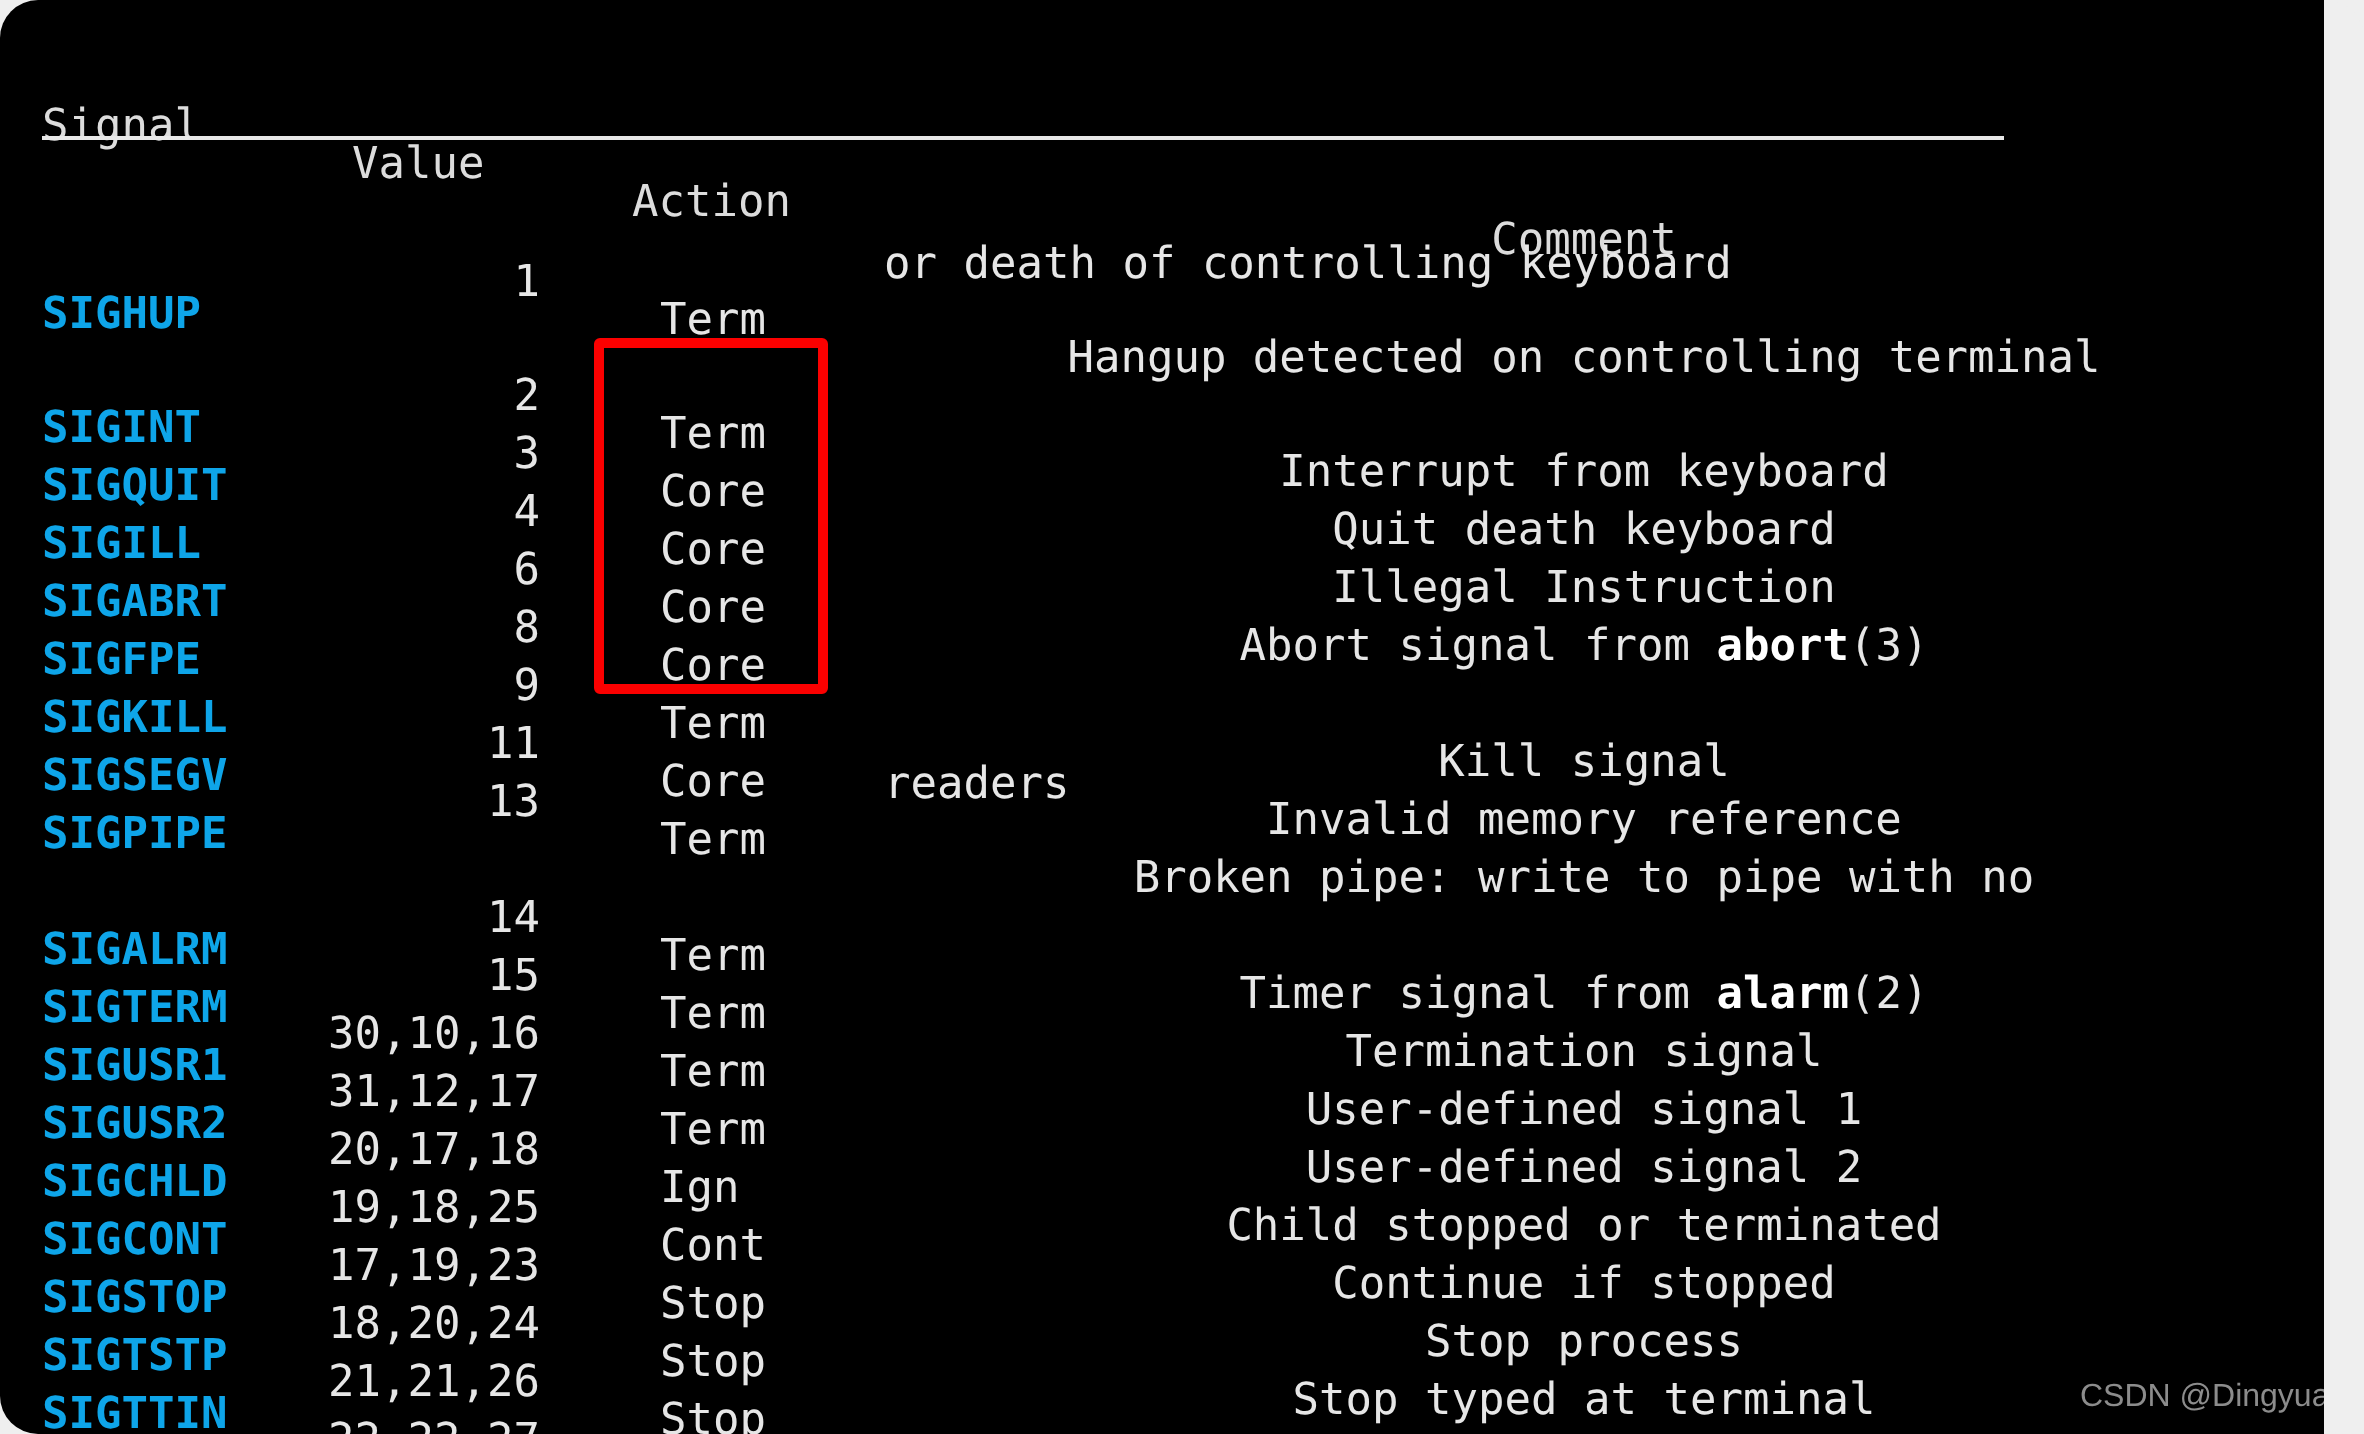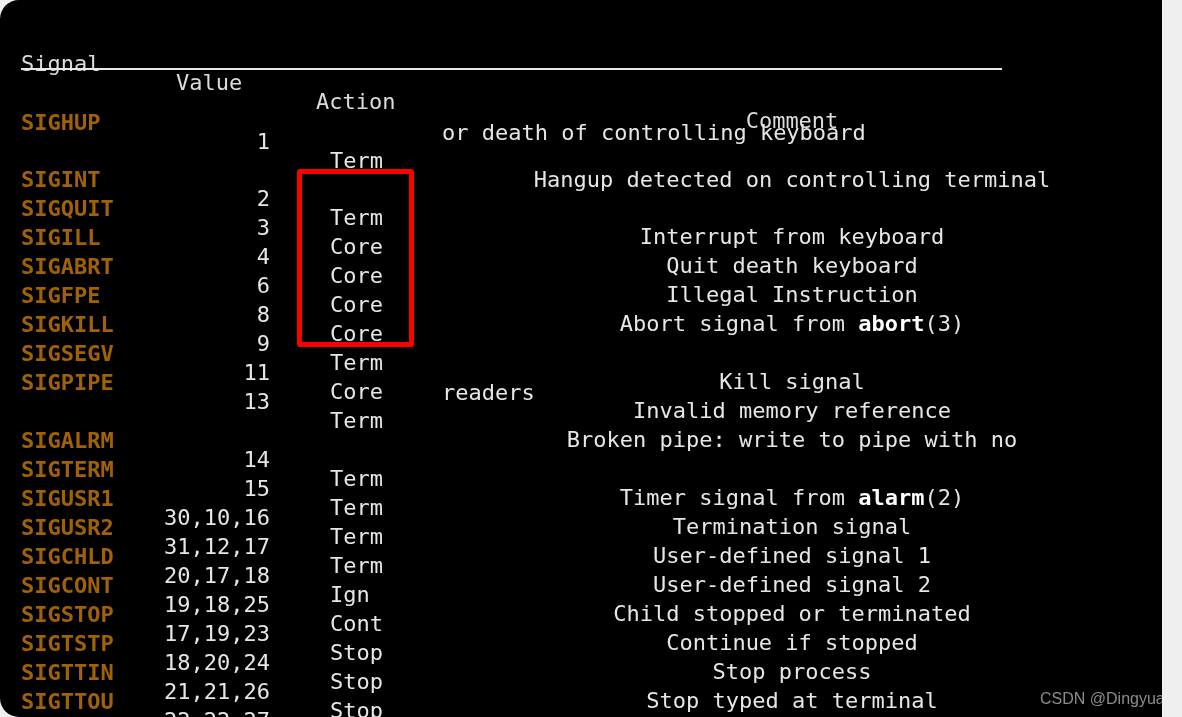--- a/index.html
+++ b/index.html
@@ -96,21 +96,22 @@
   }
 
   
   .hdr .c-signal { left: 21px;  text-align: left; width: 150px; }
   .hdr .c-value  { left: 176px; text-align: left; width: 120px; }
   .hdr .c-action { left: 316px; text-align: left; width: 120px; }
   .hdr .c-comment{ left: 442px; text-align: center; width: 700px; }
 
   .signame {
     font-weight: bold;
-    color: #a16207;
+    color: #0ea5e9;
+    margin-top: 35px;
   }
 
   .cont-line {
     position: absolute;
     left: 442px;
     color: #e6e6e6;
     font-size: 22px;
     line-height: 29px;
     white-space: pre;
   }

